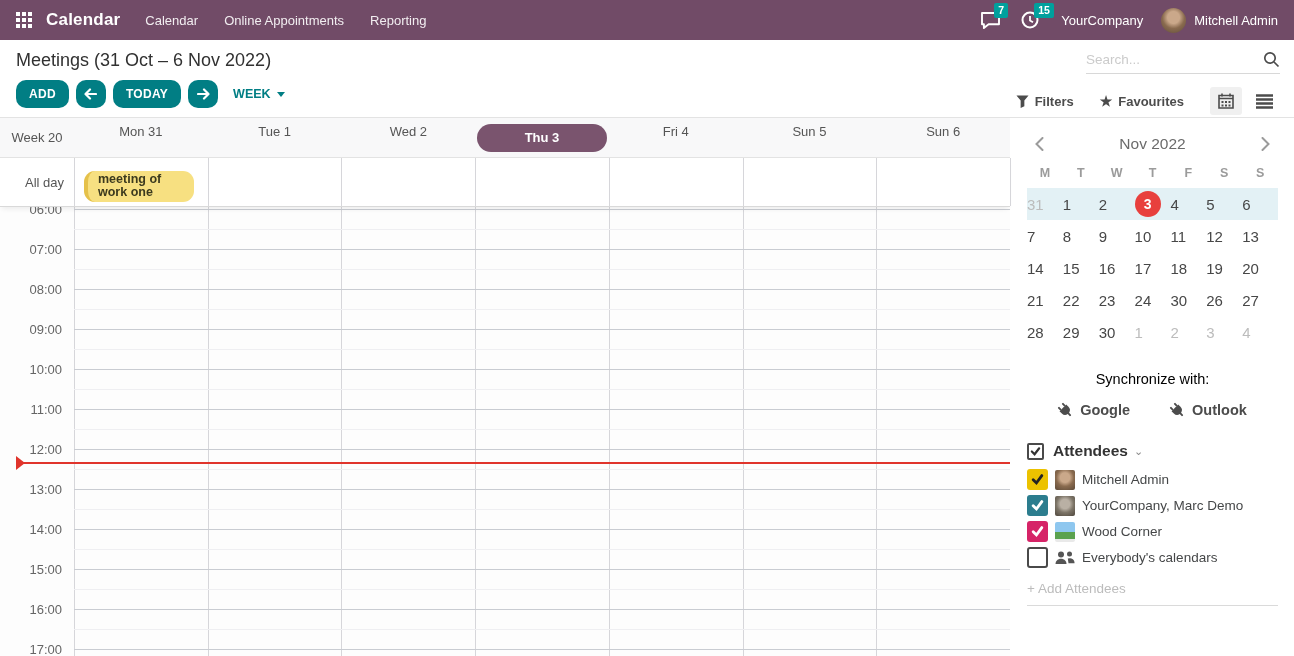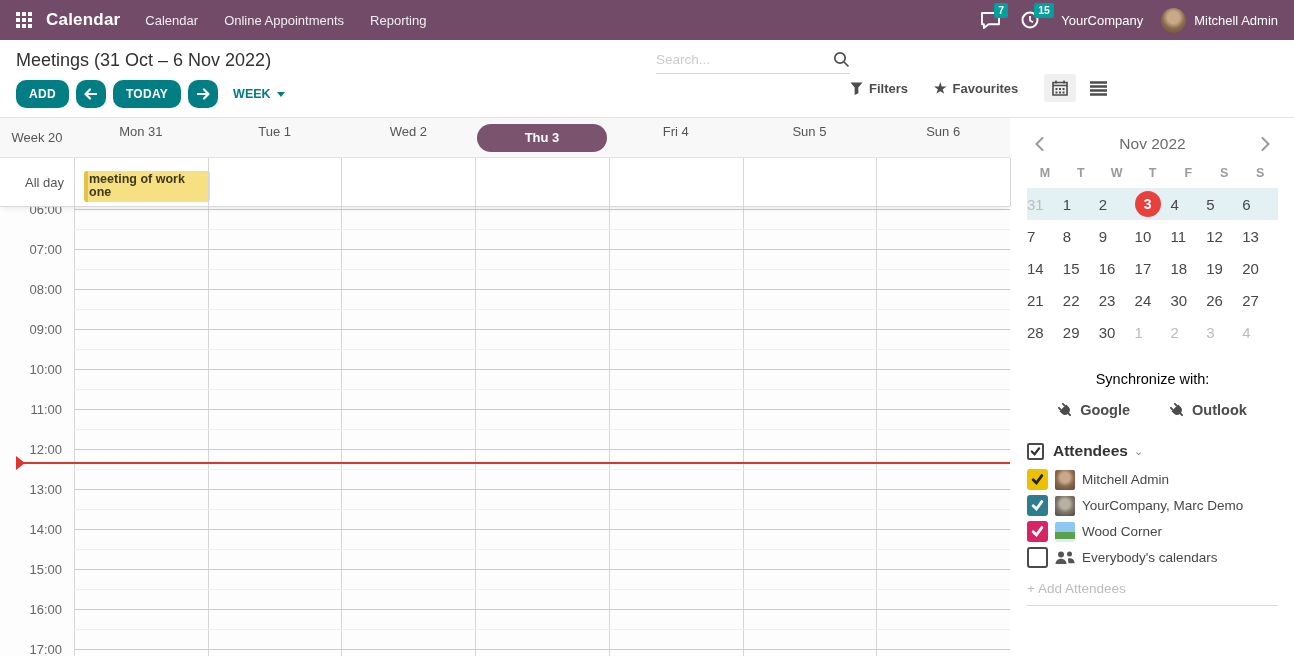--- a/index.html
+++ b/index.html
@@ -35,21 +35,21 @@
   .cp-buttons { display:flex; align-items:center; margin-top:9px; }
   .btn { background:#017E84; color:#fff; border:none; border-radius:10px; height:28px;
     font-weight:700; font-size:12px; padding:0 13px; margin-right:7px; cursor:pointer;
     letter-spacing:.3px; display:flex; align-items:center; font-family:inherit; }
   .btn-arrow { width:30px; padding:0; justify-content:center; }
   .btn-scale { background:none; color:#017E84; font-weight:700; font-size:12.5px;
     border:none; margin-left:8px; cursor:pointer; display:flex; align-items:center; gap:6px;
     font-family:inherit; }
   .caret-down { width:0; height:0; border-left:4px solid transparent; border-right:4px solid transparent;
     border-top:5px solid currentColor; display:inline-block; }
-  .cp-right { flex:1; padding:6px 14px 0 8px; display:flex; flex-direction:row; }
+  .cp-right { flex:1; padding:6px 14px 0 8px; display:flex; flex-direction:column;align-items:flex-end; }
   .search-row { display:flex; align-items:center; border-bottom:1px solid #d8d8d8; height:28px; }
   .search-input { flex:1; border:none; outline:none; font-size:13.5px; color:#555;
     font-family:inherit; background:transparent; }
   .search-input::placeholder { color:#cbcbcb; }
   .filters-row { display:flex; align-items:center; margin-top:13px; gap:26px; }
   .filter-item { display:flex; align-items:center; gap:6px; font-size:13px; font-weight:700;
     color:#4c4c4c; cursor:pointer; }
   .star-glyph { font-size:14px; color:#4c4c4c; line-height:1; }
   .view-switcher { margin-left:auto; display:flex; align-items:center; gap:6px; }
   .vs-btn { width:32px; height:28px; display:flex; align-items:center; justify-content:center;
@@ -65,23 +65,23 @@
   .wh-gutter { width:74px; text-align:center; font-size:13px; color:#555; cursor:pointer; }
   .wh-day { flex:1; text-align:center; font-size:13px; color:#555; cursor:pointer; }
   .wh-day .pill { display:block; margin:0 2px; }
   .wh-day.active .pill { background:#7a546e; color:#fff; border-radius:15px; height:28px;
     line-height:28px; font-weight:700; }
 
   .allday-row { height:49px; position:relative; background:#fff;
     border-bottom:1px solid #d9d9d9; box-shadow:0 4px 5px -2px rgba(0,0,0,.07); z-index:3; }
   .allday-label { position:absolute; left:0; width:64px; top:50%; transform:translateY(-50%);
     text-align:right; font-size:13px; color:#555; }
-  .allday-event { position:absolute; left:84px; top:13px; width:126px; height:31px;
-    background:#f7e081; border-left:4px solid #e5c14a; border-radius:3px; cursor:pointer;
-    padding:2px 1px; font-size:12.5px; font-weight:700; color:#3c3a1e; line-height:13px; }
+  .allday-event { position:absolute; left:84px; top:13px; width:110px; height:31px;
+    background:#f7e081; border-left:4px solid #e5c14a; border-radius:11px; cursor:pointer;
+    padding:2px 10px; font-size:12.5px; font-weight:700; color:#3c3a1e; line-height:13px; }
 
   .timegrid { position:relative; height:449px; overflow:hidden; background:#fdfdfd; }
   .vline { position:absolute; top:0; bottom:0; width:1px; background:#d6d6da; }
   .hline { position:absolute; left:74px; right:0; height:1px; background:#c9ccd2; }
   .hline-half { position:absolute; left:74px; right:0; height:1px; background:#efeff2; }
   .time-label { position:absolute; left:0; width:62px; text-align:right; font-size:13px;
     color:#656565; transform:translateY(-50%); background:transparent; }
   .now-line { position:absolute; left:16px; right:0; top:255px; border-top:2px solid #e0342c; z-index:2; }
   .now-arrow { position:absolute; left:16px; top:249px; width:0; height:0; z-index:2;
     border-top:7px solid transparent; border-bottom:7px solid transparent; border-left:9px solid #e0342c; }

